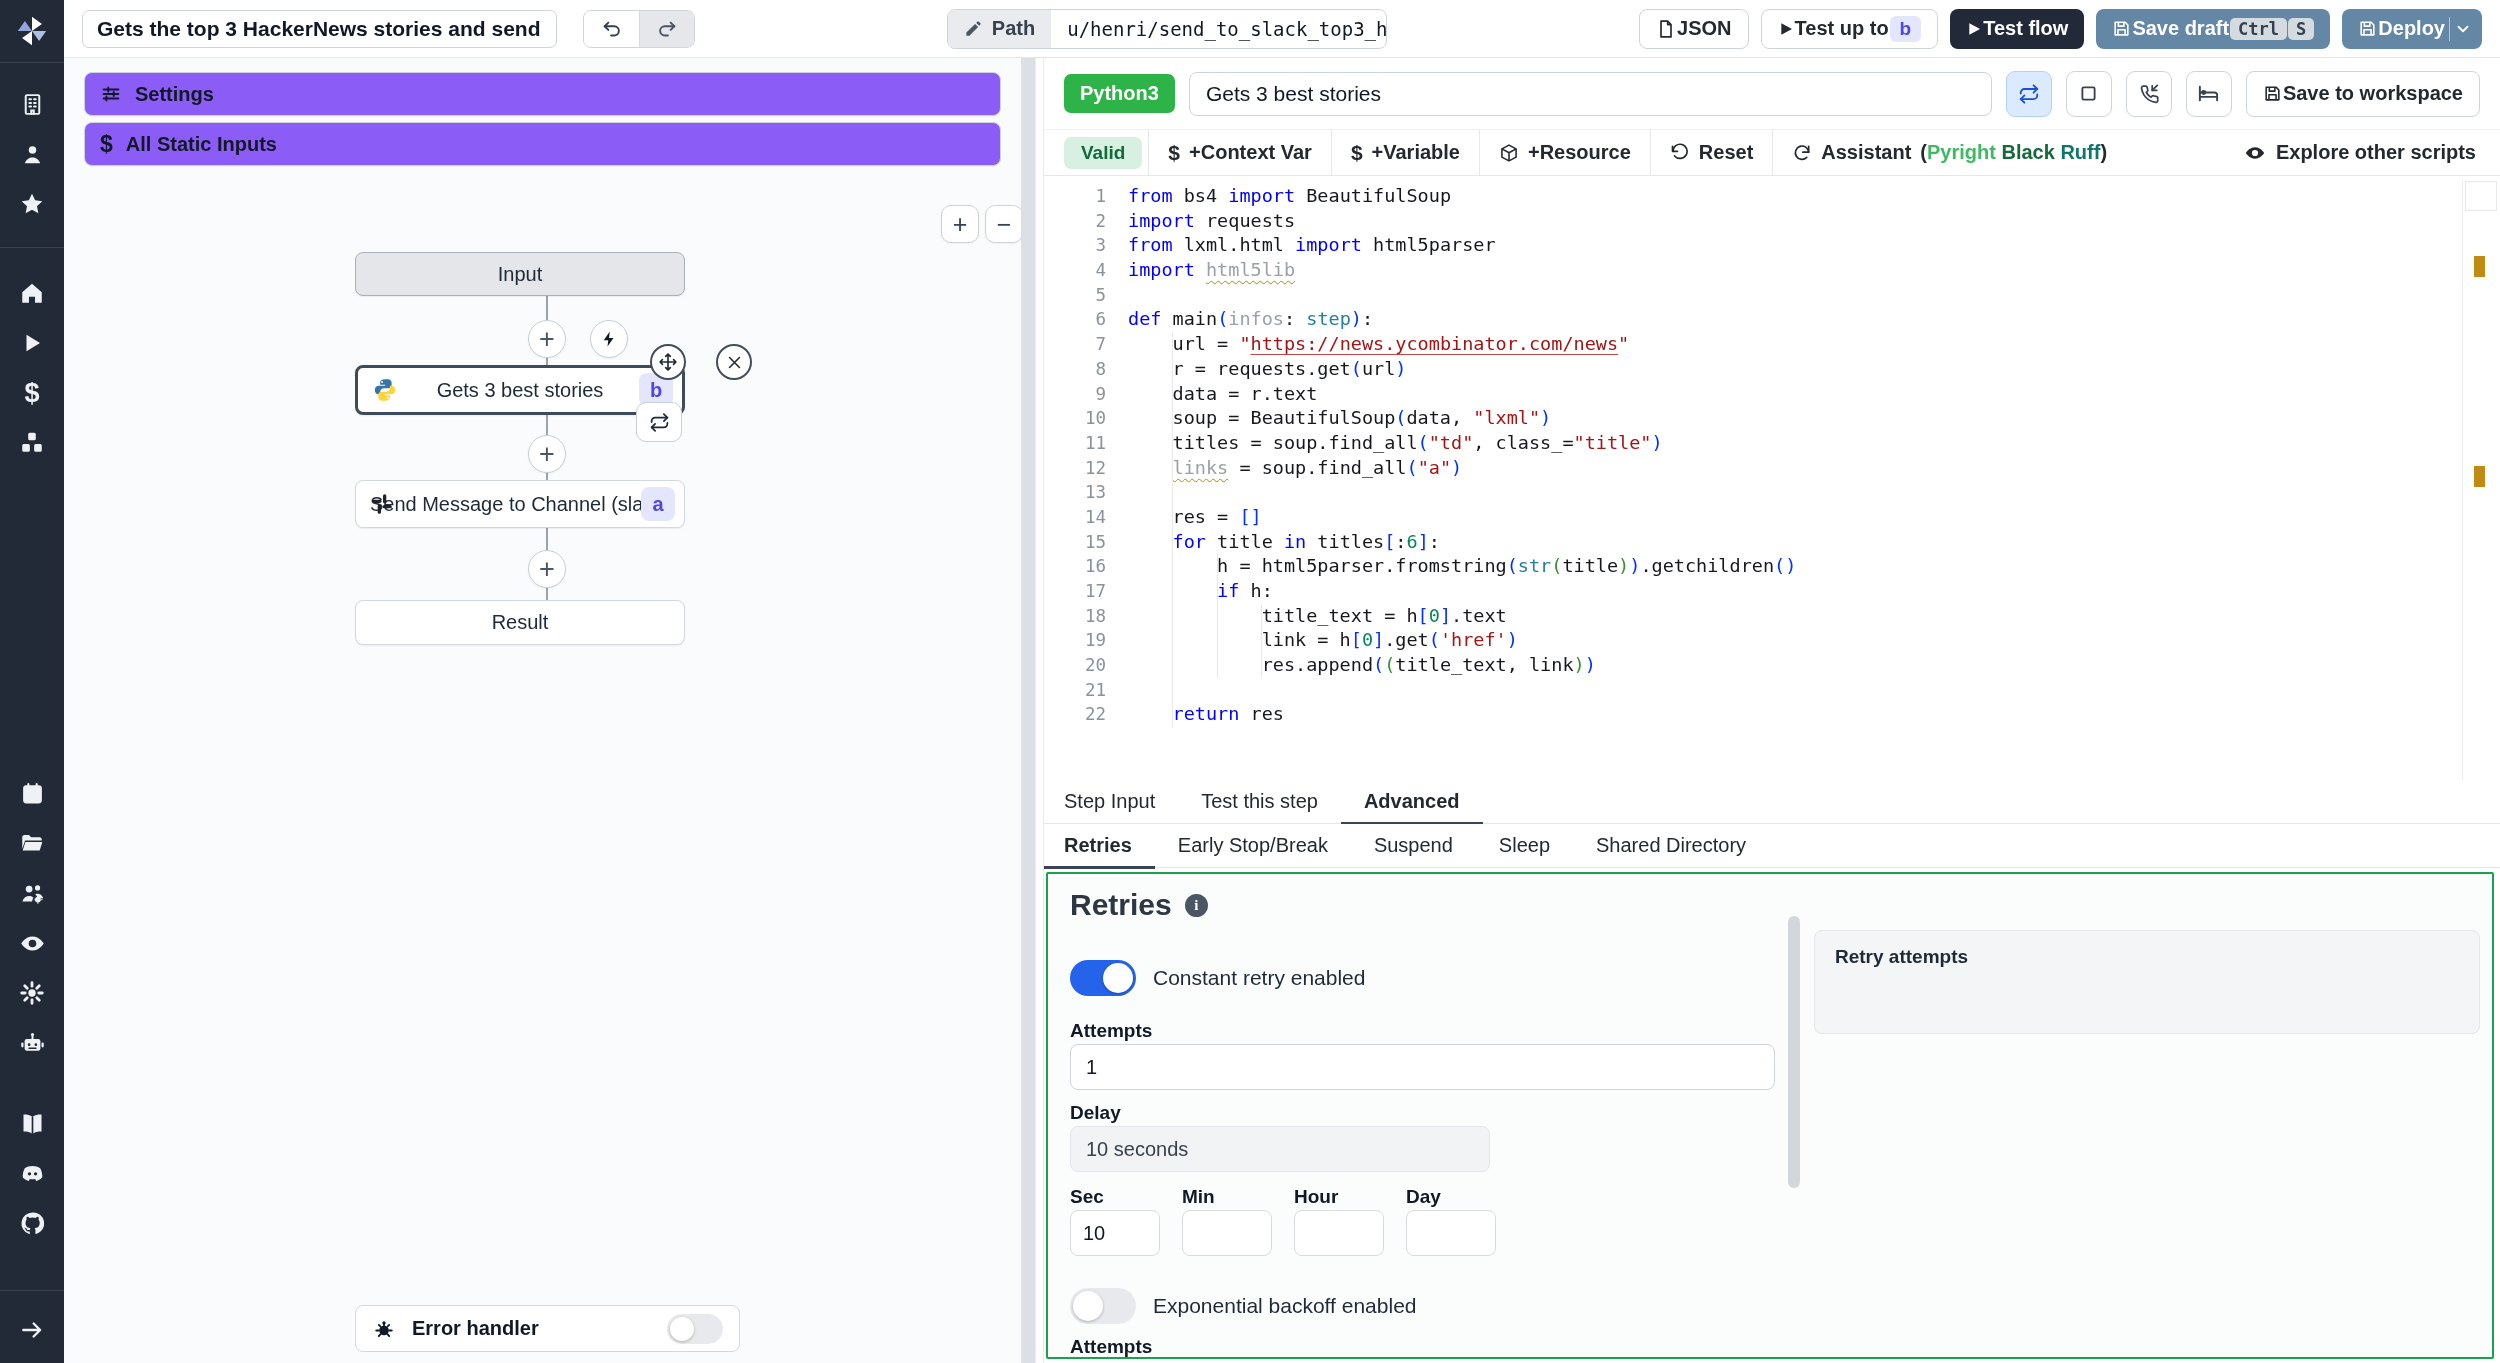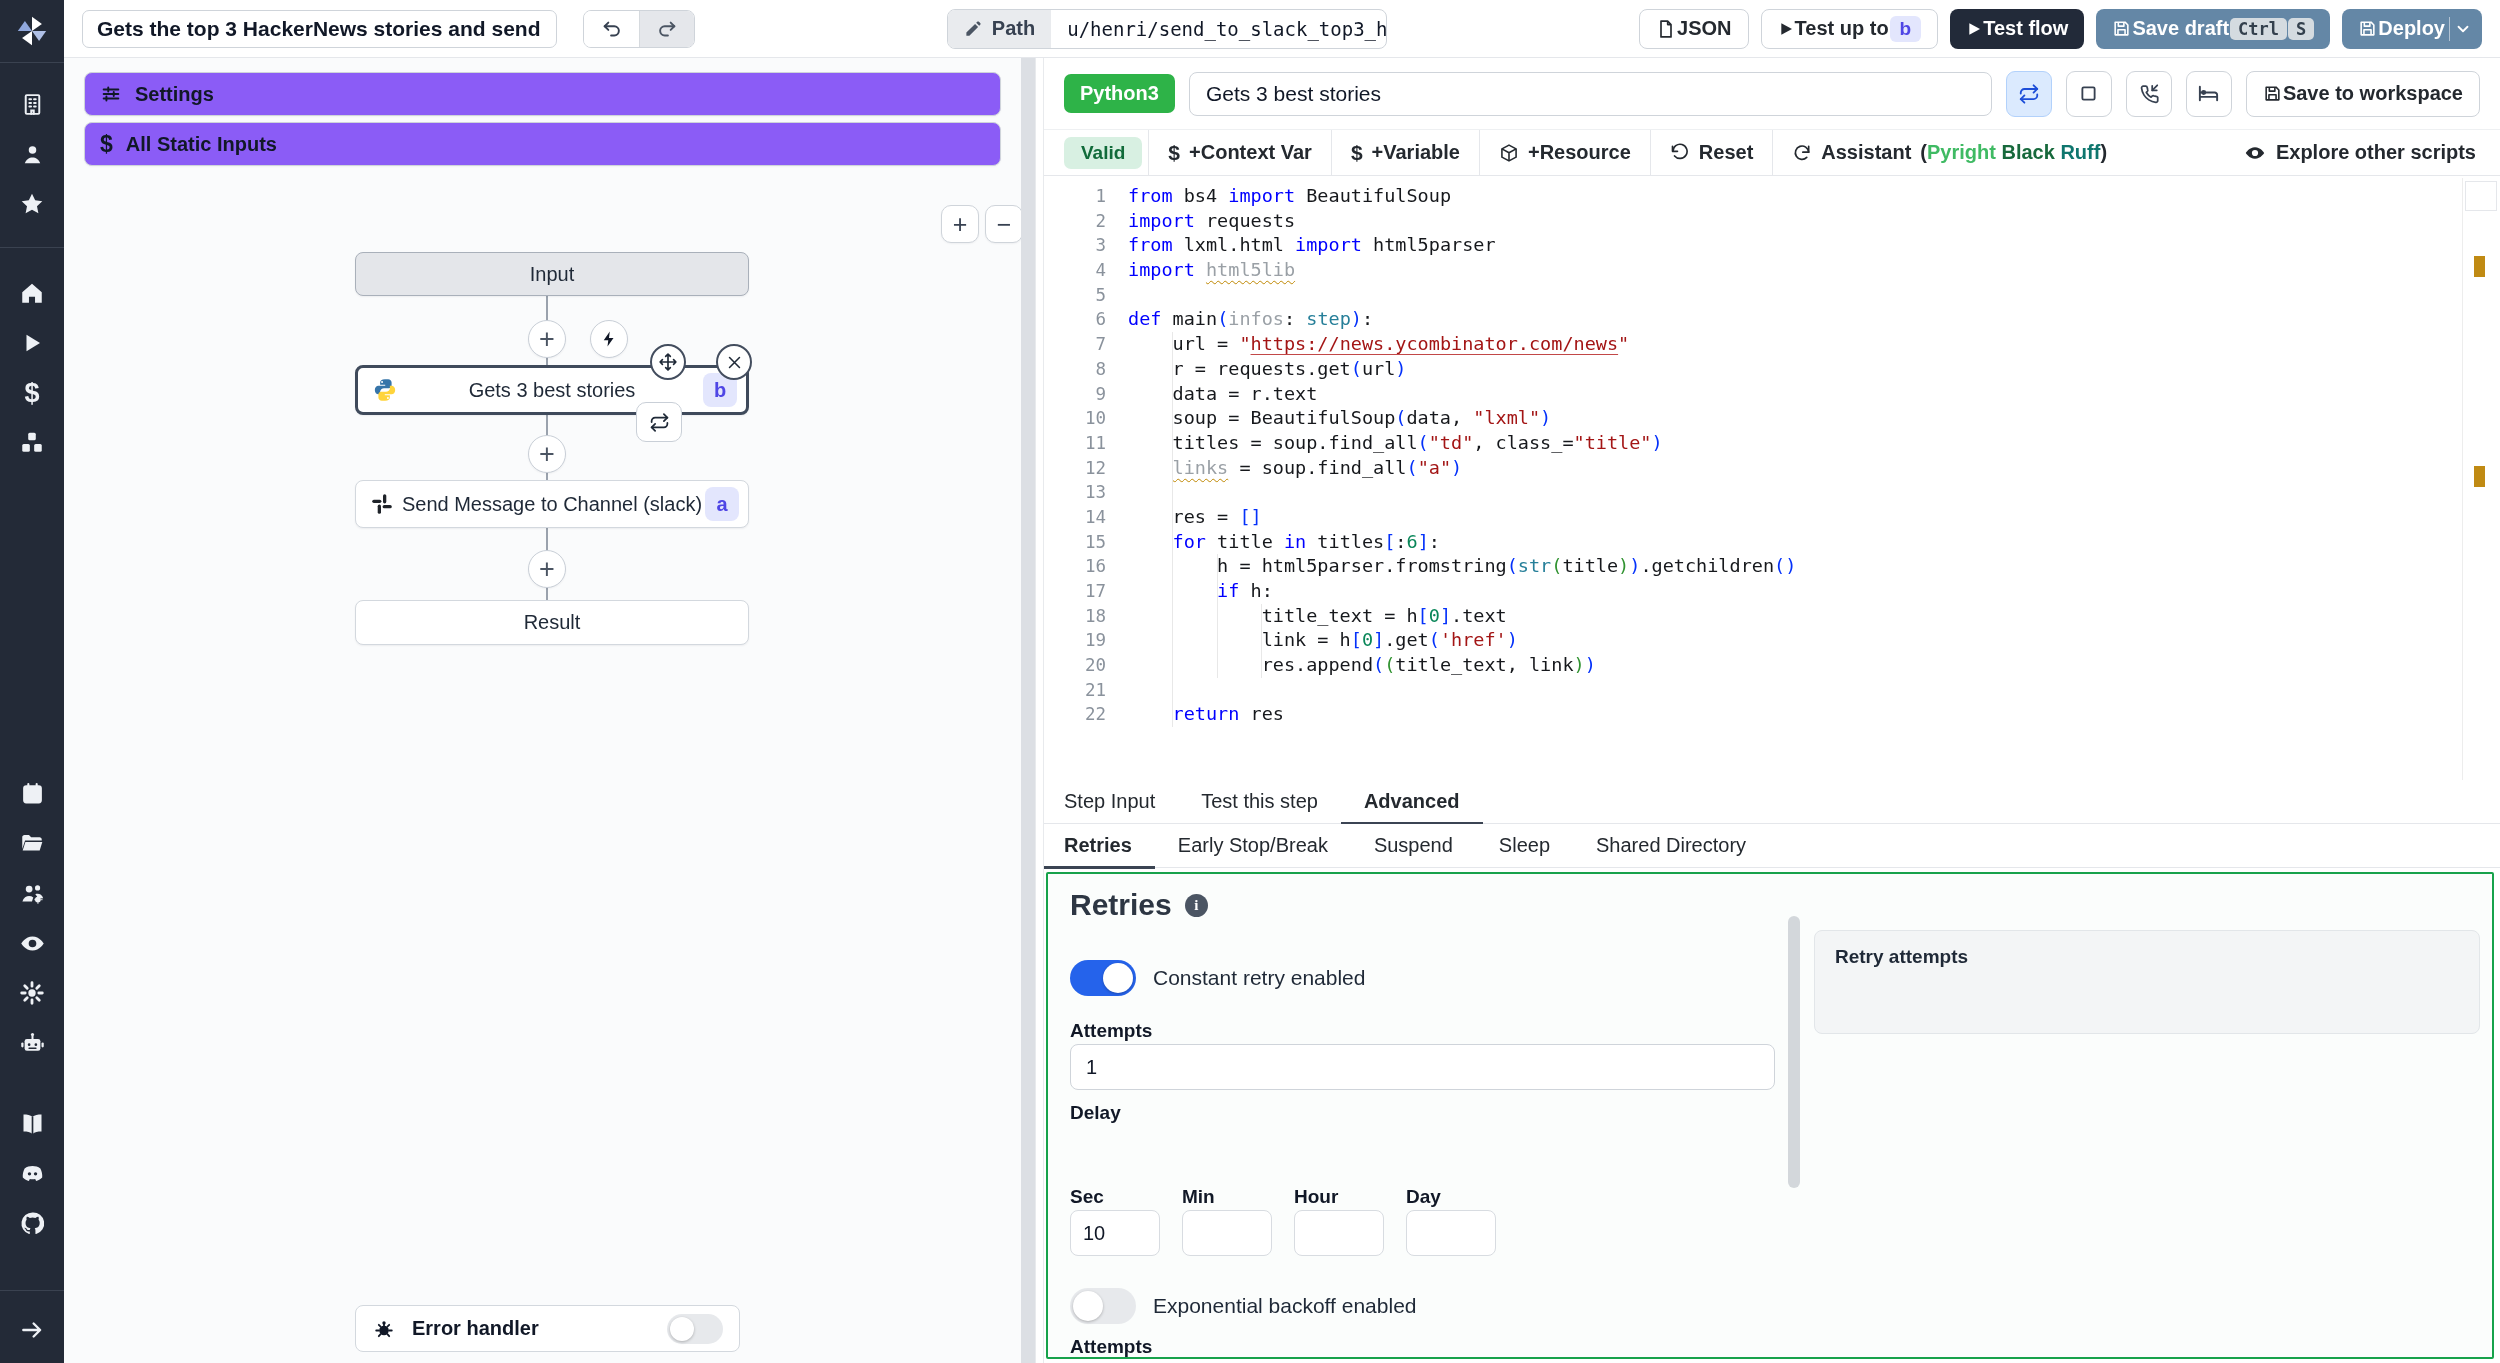--- a/index.html
+++ b/index.html
@@ -46,21 +46,21 @@
   
   .flow{position:absolute;left:64px;top:58px;width:971px;bottom:0;background:#fafbfc}
   .panel-btn{position:absolute;left:20px;right:34px;height:44px;background:#8b5cf6;border:1px solid #cfd4da;
              border-radius:8px;display:flex;align-items:center;gap:13px;padding:0 15px;font-size:20px;
              font-weight:700;color:#111827;cursor:pointer;box-shadow:0 1px 2px rgba(16,24,40,.04)}
   .flow-scroll{position:absolute;right:0;top:0;width:14px;bottom:0;background:#dcdfe4}
   .zoom-btn{position:absolute;top:147px;width:38px;height:38px;background:#fff;border:1px solid #cfd4da;
             border-radius:10px;display:flex;align-items:center;justify-content:center;font-size:25px;
             color:#374151;cursor:pointer;box-shadow:0 1px 2px rgba(16,24,40,.05)}
   .connector{position:absolute;left:482px;top:238px;width:2px;height:306px;background:#9aa2ad}
-  .node{position:absolute;left:291px;width:394px;background:#fff;border:1.5px solid #d3d8de;border-radius:8px;
+  .node{position:absolute;left:291px;width:330px;background:#fff;border:1.5px solid #d3d8de;border-radius:8px;
         display:flex;align-items:center;justify-content:center;font-size:20px;color:#1f2937;cursor:pointer;
         box-shadow:0 1px 2px rgba(16,24,40,.06)}
   .node.input-node{background:#e4e6ea;border-color:#a9b0ba}
   .node.selected{border:3px solid #3f4a5b}
   .node-icon{position:absolute;left:14px}
   .node-badge{position:absolute;right:9px;width:34px;height:34px;background:#e3e6fd;color:#4f46e5;
               font-weight:700;font-size:20px;border-radius:8px;display:flex;align-items:center;justify-content:center}
   .circle-btn{position:absolute;width:38px;height:38px;border-radius:50%;background:#fff;border:1.5px solid #c9cfd7;
               display:flex;align-items:center;justify-content:center;font-size:27px;color:#4b5563;cursor:pointer;
               box-shadow:0 1px 2px rgba(16,24,40,.05)}
@@ -630,20 +630,21 @@
         <div class="toggle lg on">
             <div class="knob"></div>
           </div>
         <span>Constant retry enabled</span>
       </div>
 
       <div class="fld-label" style="top:146px">Attempts</div>
       <input class="txt-input" style="top: 170px; width: 705px;" value="1">
 
       <div class="fld-label" style="top:228px">Delay</div>
+      <input class="txt-input" style="top: 252px; width: 420px;" disabled="" value="10 seconds">
 
       <div class="small-label" style="left:22px;top:312px">Sec</div>
       <div class="small-label" style="left:134px;top:312px">Min</div>
       <div class="small-label" style="left:246px;top:312px">Hour</div>
       <div class="small-label" style="left:358px;top:312px">Day</div>
       <input class="small-input" style="left: 22px; top: 336px;" value="10">
       <input class="small-input" style="left: 134px; top: 336px;">
       <input class="small-input" style="left: 246px; top: 336px;">
       <input class="small-input" style="left: 358px; top: 336px;">
 

